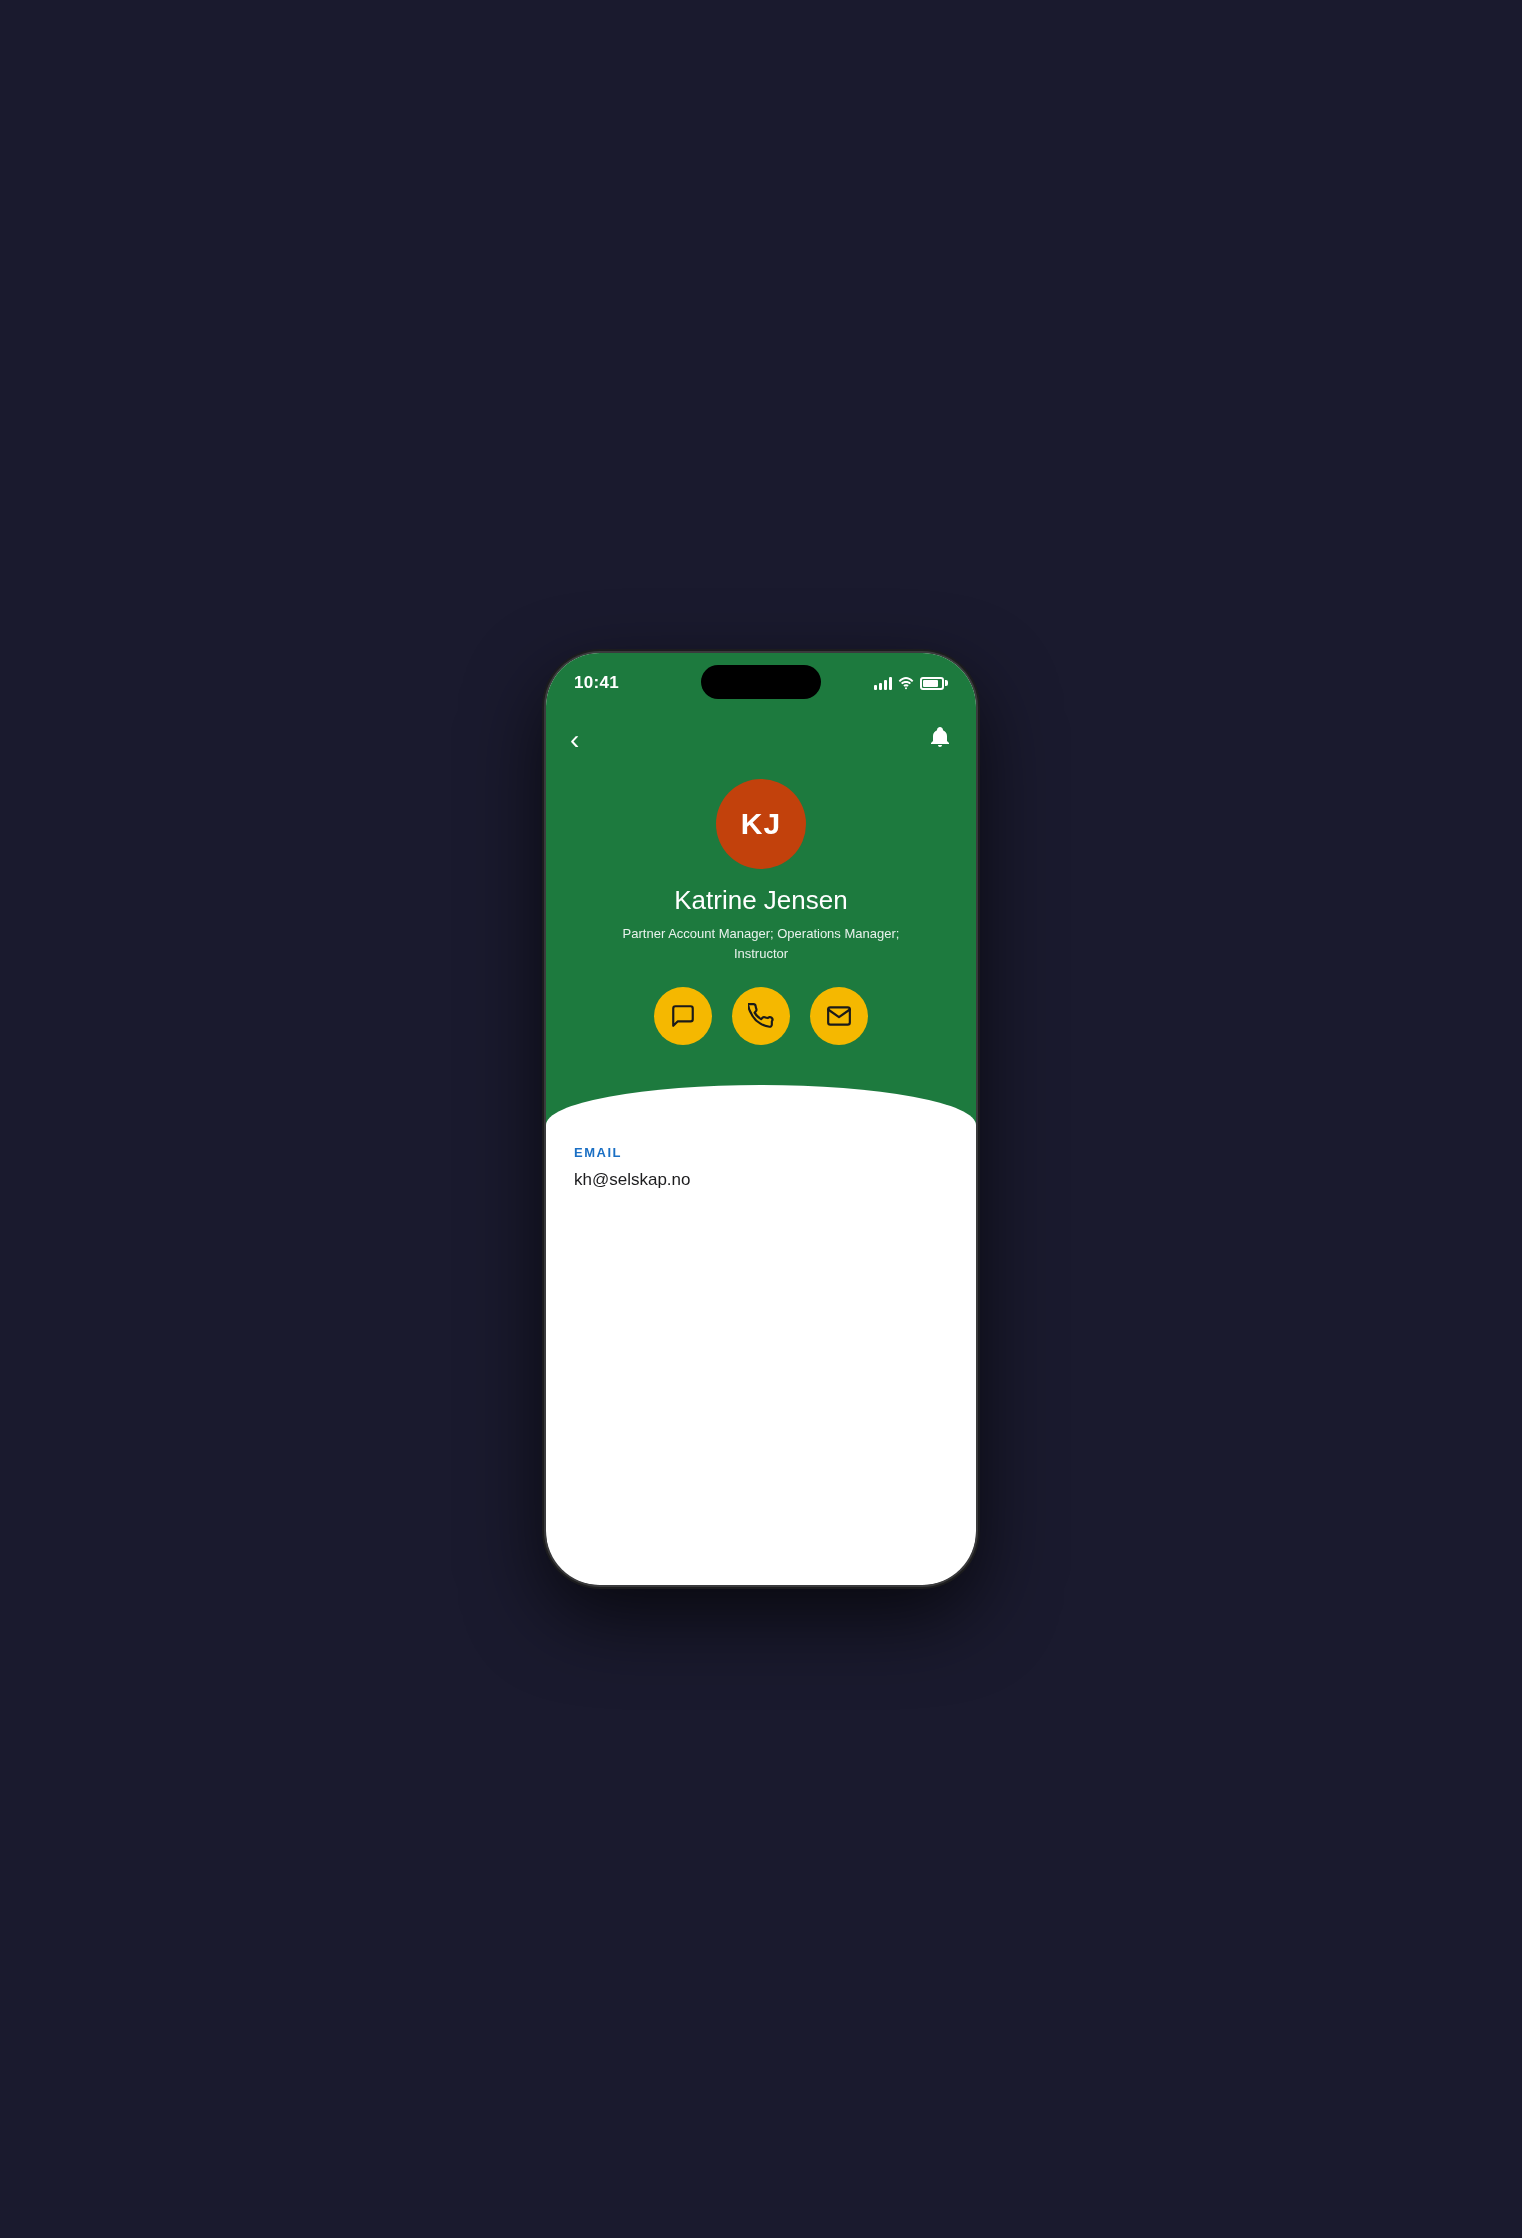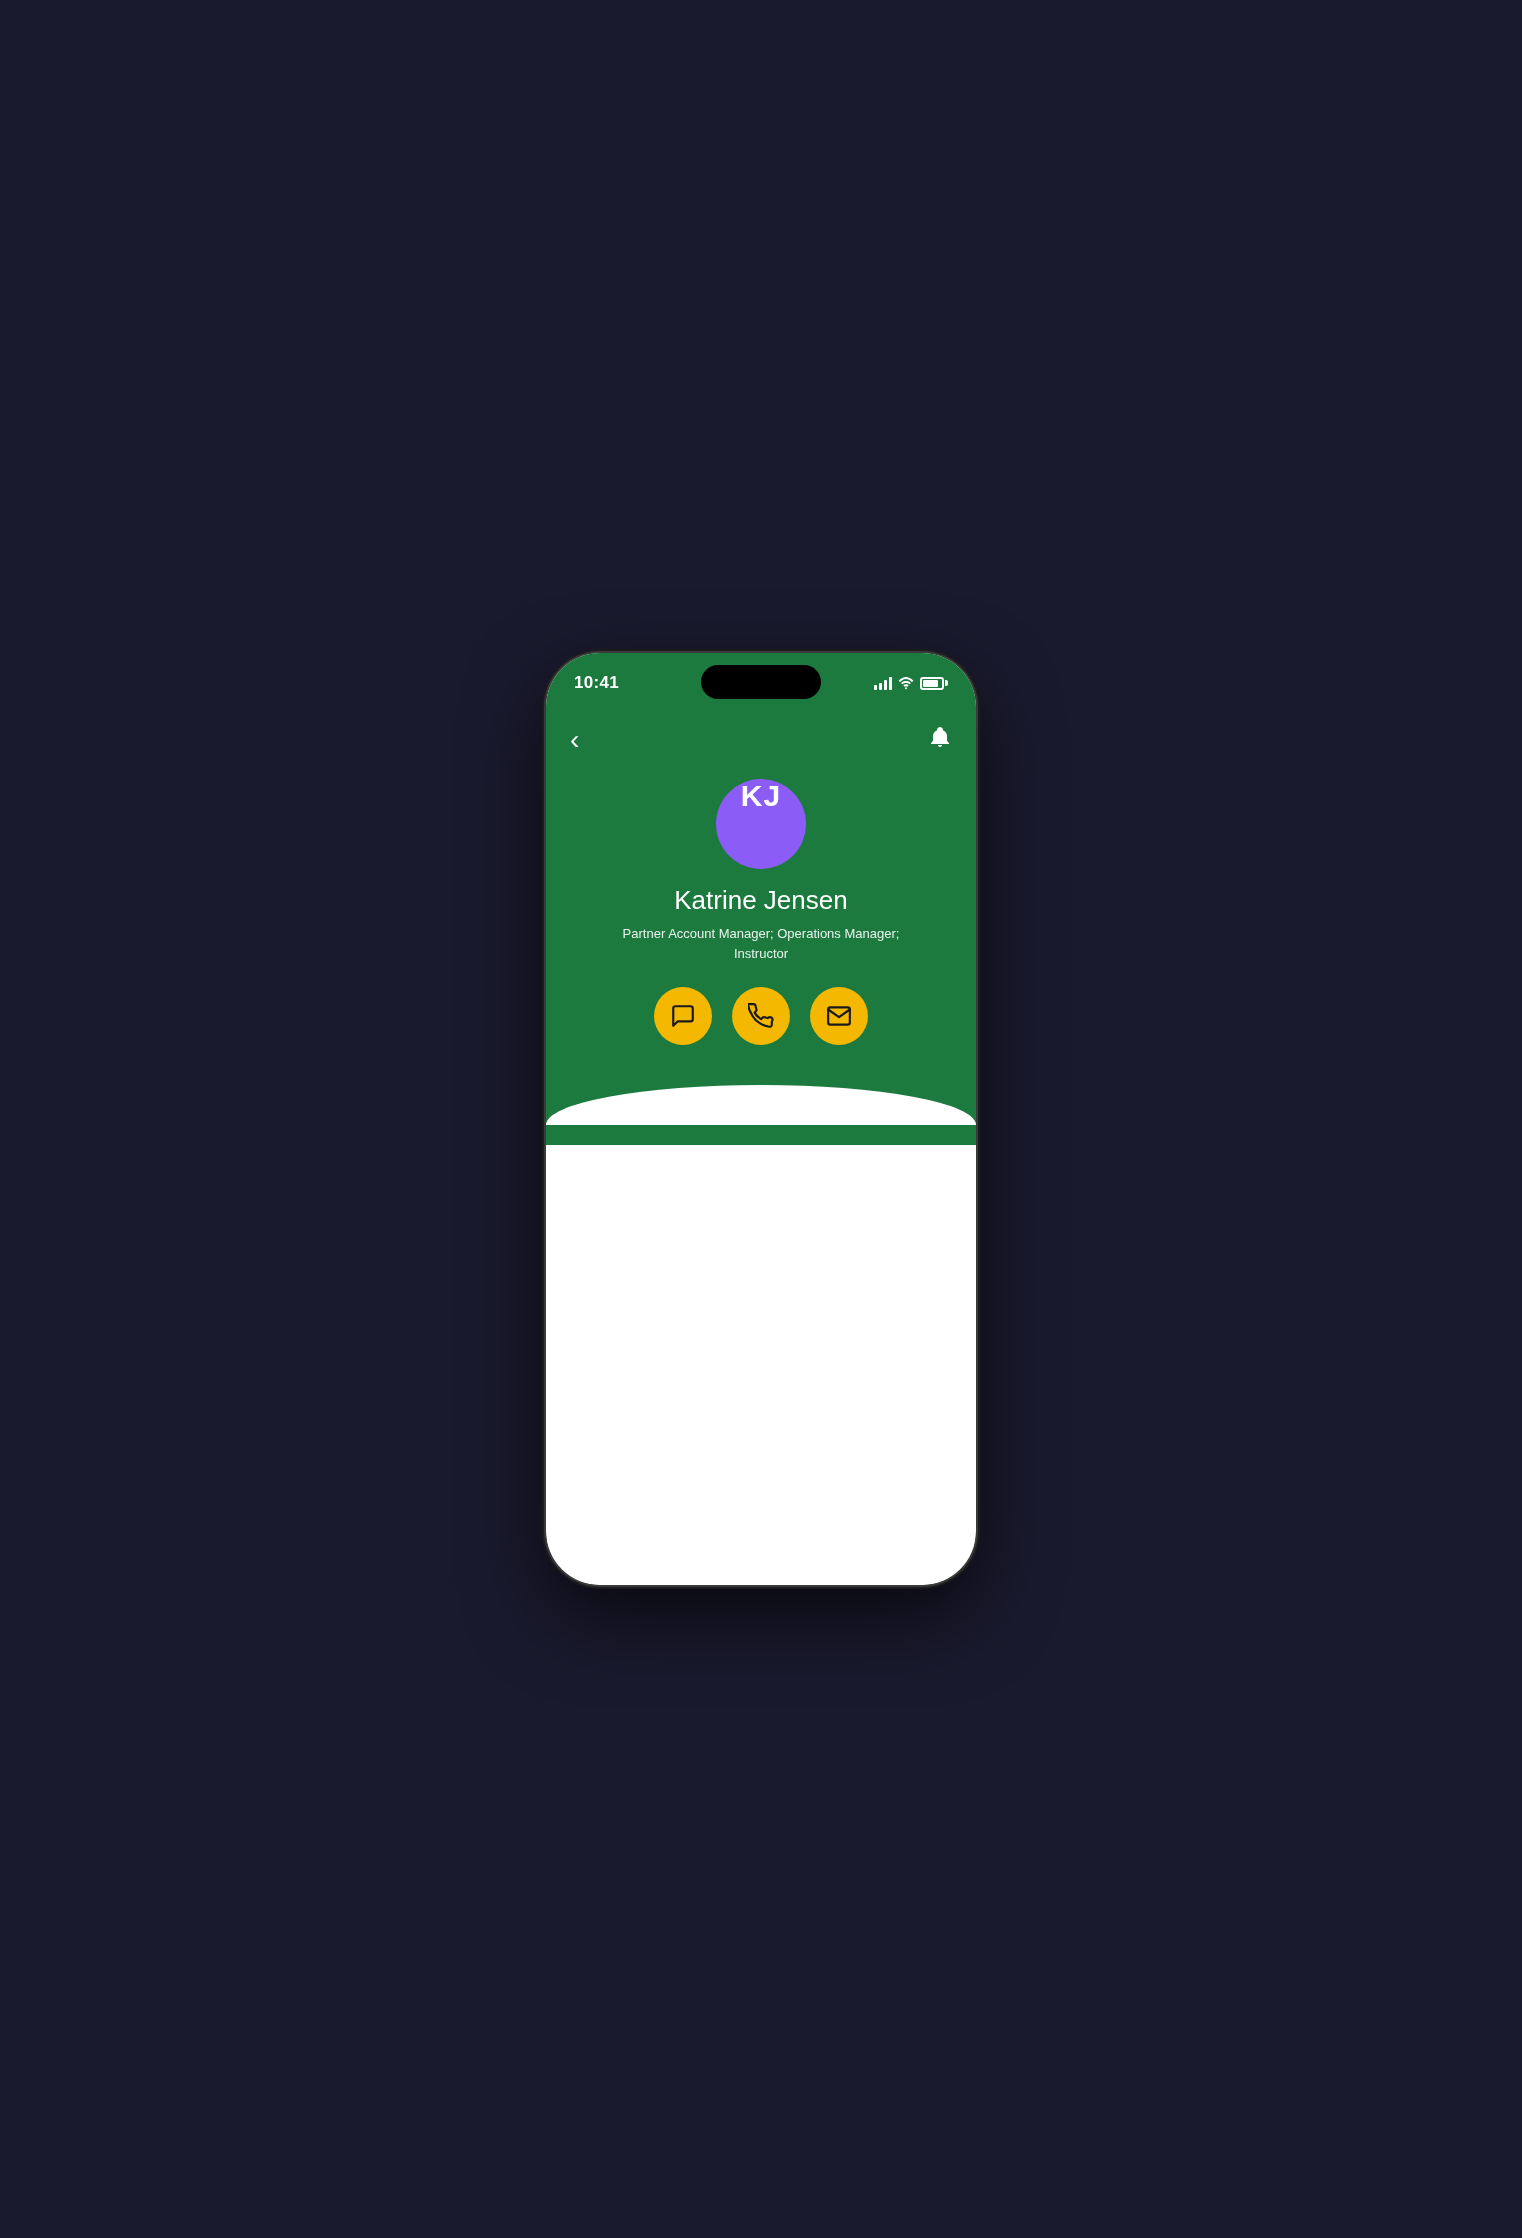--- a/index.html
+++ b/index.html
@@ -151,23 +151,23 @@
       display: flex;
       flex-direction: column;
       align-items: center;
       padding: 8px 20px 20px;
     }
 
     .avatar-circle {
       width: 90px;
       height: 90px;
       border-radius: 50%;
-      background: #8b5cf6;
-      display: flex;
-      align-items: flex-start;
+      background: #c2410c;
+      display: flex;
+      align-items: center;
       justify-content: center;
       margin-bottom: 16px;
     }
 
     .avatar-initials {
       color: #fff;
       font-size: 30px;
       font-weight: 600;
       letter-spacing: 1px;
     }
@@ -314,19 +314,23 @@
               <path d="M4 4h16c1.1 0 2 .9 2 2v12c0 1.1-.9 2-2 2H4c-1.1 0-2-.9-2-2V6c0-1.1.9-2 2-2z"></path>
               <polyline points="22,6 12,13 2,6"></polyline>
             </svg>
           </button>
         </div>
       </div>
     </div>
 
     <div class="content-area">
 
+      <div class="info-section">
+        <div class="info-label">EMAIL</div>
+        <div class="info-value">kh@selskap.no</div>
+      </div>
 
 
 
     </div>
 
   </div>
 </div>
 
 </body></html>

